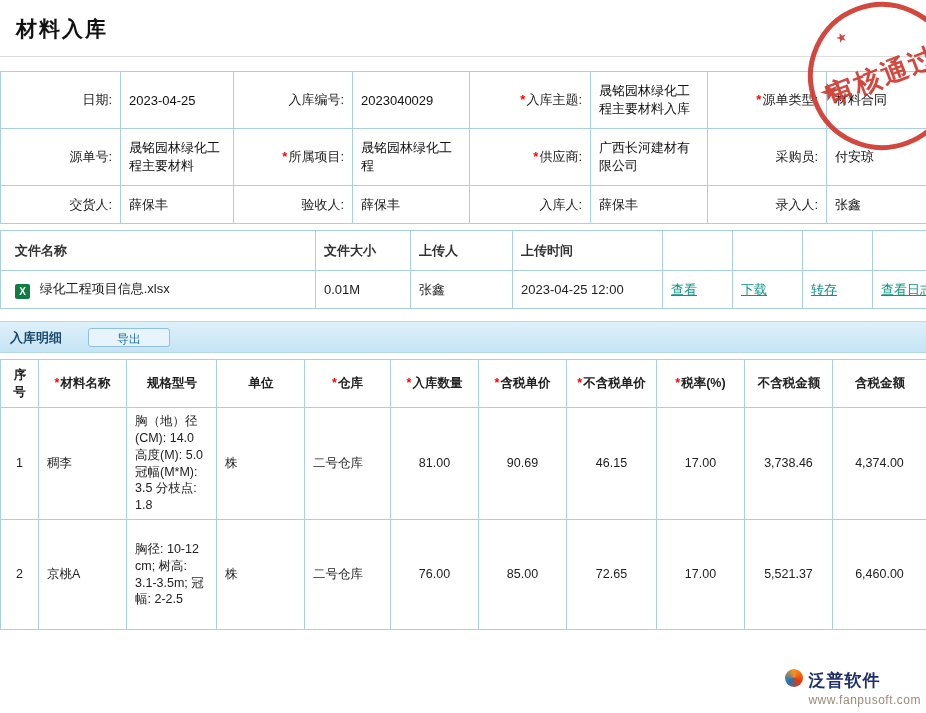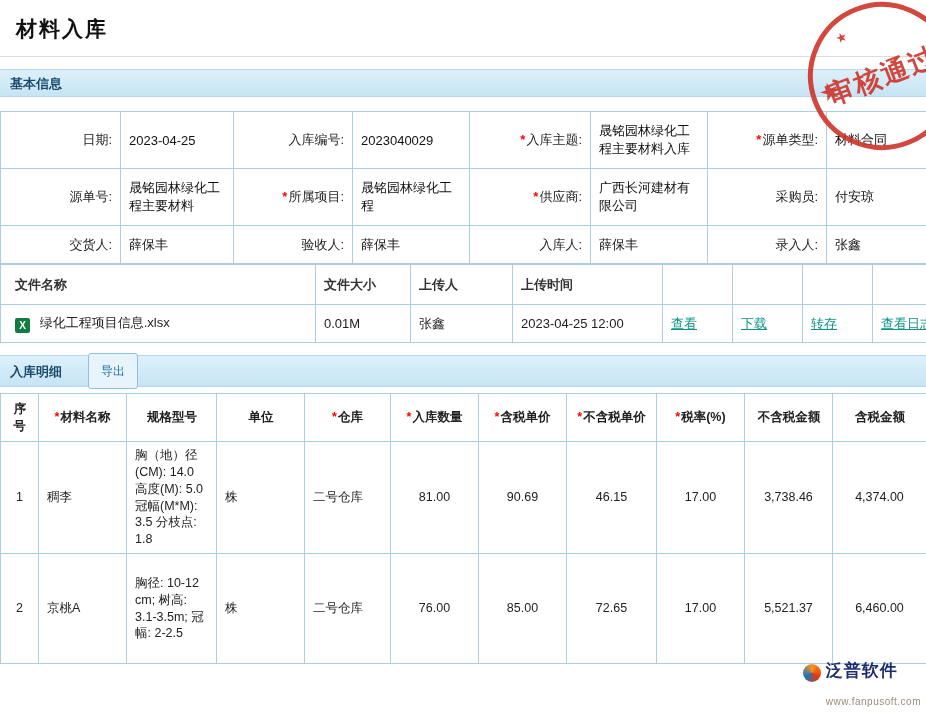--- a/index.html
+++ b/index.html
@@ -20,78 +20,75 @@
   td,th{border:1px solid #a9cfe5;padding:3px 8px;overflow:hidden;vertical-align:middle;
     font-weight:normal;text-align:left}
 
   .form-table{margin-top:14px}
   .form-table .lbl{text-align:right;white-space:nowrap;color:#222}
   .form-table .val{color:#111}
   .fr1 td,.fr2 td{height:57px}
   .fr3 td,.fr4 td{height:38px}
   .req{color:#f00;margin-right:1px;font-weight:bold}
 
-  .att-table{}
+  .att-table{margin-top:6px}
   .att-table thead th{height:40px;font-weight:bold;color:#333}
   .att-table tbody td{height:38px}
   .ctr{text-align:left}
   .excel-icon{display:inline-block;width:15px;height:15px;background:#107c41;color:#fff;
     font-size:10px;font-weight:bold;text-align:center;line-height:15px;border-radius:2px;
     margin-right:6px;vertical-align:-2px}
   .lnk{color:#0c9383;text-decoration:underline;font-size:13px;cursor:pointer;white-space:nowrap}
 
   .export-btn{background:#e8f4fc;border:1px solid #8fc0e0;border-radius:3px;color:#1d6fa5;
-    font-size:12px;padding:2px 12px;height:36px;cursor:pointer;
+    font-size:12px;padding:2px 28px;height:19px;cursor:pointer;
     font-family:Liberation Mono, monospace}
 
   .det-table{margin-top:6px;font-size:12.5px}
   .det-table thead th{height:48px;text-align:center;font-weight:bold;color:#222;line-height:1.3}
   .det-table td{line-height:1.35}
   .dr1 td{height:112px}
   .dr2 td{height:110px}
   .num{text-align:center}
 
   .stamp{position:absolute;top:2px;right:-30px;width:148px;height:148px;
     transform:rotate(-21deg);opacity:.92;z-index:6;pointer-events:none}
   .stamp-ring{position:absolute;left:0;top:0;right:0;bottom:0;border:5px solid #cf382e;border-radius:50%}
   .stamp-text{position:absolute;top:50%;left:50%;transform:translate(-50%,-50%);
     font-size:27px;font-weight:bold;color:#cf382e;white-space:nowrap;letter-spacing:2px}
   .star{position:absolute;color:#cf382e;line-height:1}
   .star-big{left:9px;top:58px;font-size:24px}
   .star-s1{left:44px;top:17px;font-size:13px}
   .star-s2{right:32px;bottom:18px;font-size:13px}
 
   .brand{position:absolute;right:5px;bottom:6px;z-index:7}
-  .brand-top{display:flex;align-items:flex-end;gap:5px}
+  .brand-top{display:flex;align-items:flex-start;gap:5px}
   .brand-icon{width:18px;height:18px;border-radius:50%;flex:0 0 18px;
     background:conic-gradient(#f7941d,#e8380d,#1b75bb,#f7941d)}
   .brand-name{font-size:17px;font-weight:bold;color:#1c2e6e;letter-spacing:1px;
     text-shadow:0 0 2px #fff}
-  .brand-url{font-size:10px;color:#9b8c7a;letter-spacing:.5px;margin:14px 0 0 23px}
+  .brand-url{font-size:12px;color:#9b8c7a;letter-spacing:.5px;margin:1px 0 0 23px}
 </style>
 </head>
 <body>
 
 <div class="page">
 
   <div class="title-wrap">
     <div class="page-title">材料入库</div>
   </div>
 
   <div class="stamp">
     <div class="stamp-ring"></div>
     <span class="star star-big">★</span>
     <span class="star star-s1">★</span>
     <span class="star star-s2">★</span>
     <span class="stamp-text">审核通过</span>
   </div>
 
-  <div class="section-bar">
-    <span>基本信息</span>
-  </div>
 
   <table class="form-table">
     <colgroup>
       <col style="width:120px">
         <col style="width:113px">
       <col style="width:119px">
         <col style="width:117px">
       <col style="width:121px">
         <col style="width:117px">
       <col style="width:119px">

